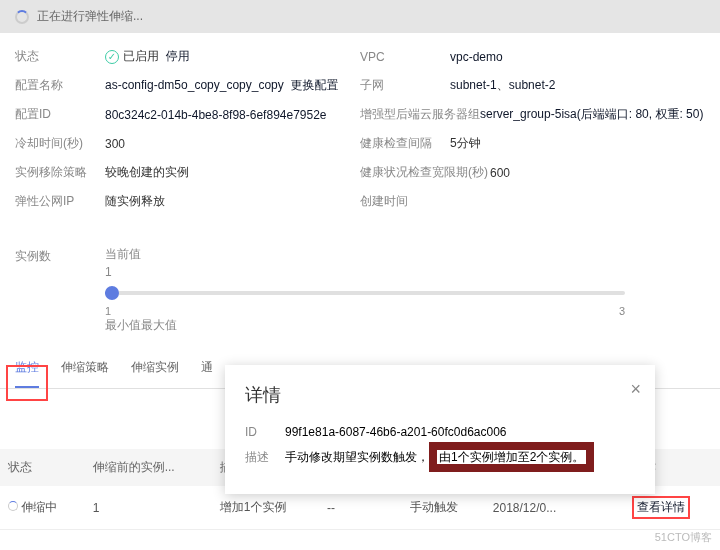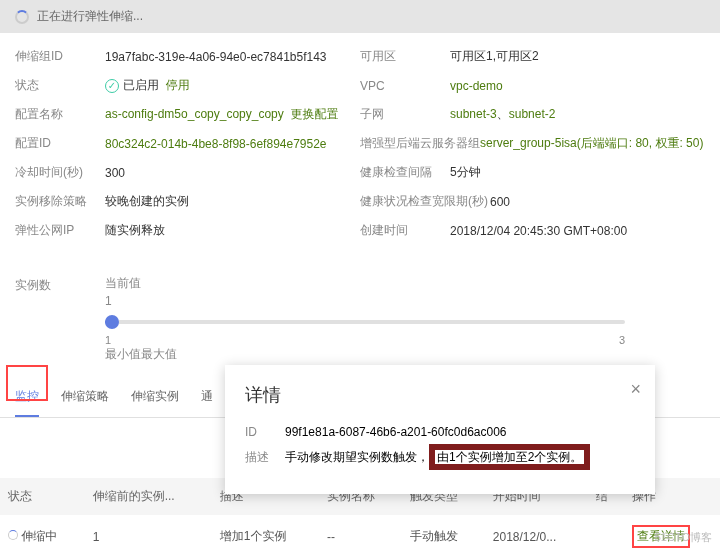--- a/index.html
+++ b/index.html
@@ -5,86 +5,76 @@
   * { box-sizing: border-box; margin: 0; padding: 0; }
   body { font-family: "Microsoft YaHei", Arial, sans-serif; font-size: 12px; color: #333; background: #fff; width: 720px; }
   .banner { background: #e5e5e5; padding: 8px 15px; display: flex; align-items: center; gap: 8px; color: #666; }
   .spinner { width: 14px; height: 14px; border: 2px solid #ccc; border-top-color: #5e7ce0; border-radius: 50%; display: inline-block; animation: spin 1s linear infinite; }
   @keyframes spin { to { transform: rotate(360deg); } }
   .details { padding: 15px 15px 5px 15px; }
   .row { display: flex; margin-bottom: 12px; }
   .pair { display: flex; flex: 1; align-items: center; }
   .lbl { width: 90px; color: #888; flex-shrink: 0; }
   .val { color: #333; }
-  .link { color: #4d7c0f; cursor: pointer; }
+  .link { color: #0f172a; cursor: pointer; }
   .status-ok { width: 14px; height: 14px; border: 1px solid #3dcca6; border-radius: 50%; display: inline-flex; align-items: center; justify-content: center; color: #3dcca6; font-size: 10px; margin-right: 4px; }
   .inst-row { display: flex; align-items: flex-start; margin-top: 5px; }
   .slider-wrap { flex: 1; padding-right: 80px; }
   .current-label { color: #888; margin-bottom: 2px; margin-top: 24px; }
   .slider-track { position: relative; height: 24px; margin-top: 2px; }
   .track-line { position: absolute; top: 10px; left: 0; right: 0; height: 4px; background: #e0e0e0; border-radius: 2px; }
   .track-fill { position: absolute; top: 10px; left: 0; width: 2%; height: 4px; background: #5e7ce0; border-radius: 2px; }
   .handle { position: absolute; top: 5px; left: 0%; width: 14px; height: 14px; background: #5e7ce0; border-radius: 50%; }
   .slider-nums { display: flex; justify-content: space-between; color: #888; font-size: 11px; }
   .slider-labels { display: flex; justify-content: flex-start; color: #888; }
   .tabs { display: flex; gap: 22px; border-bottom: 1px solid #e0e0e0; padding: 0 15px; margin-top: 10px; }
   .tab { padding: 10px 0; color: #666; cursor: pointer; }
   .tab.active { color: #5e7ce0; border-bottom: 2px solid #5e7ce0; }
   .hl-tab { position: absolute; border: 2px solid #f44; left: 6px; top: 365px; width: 42px; height: 36px; pointer-events: none; }
   .modal { position: absolute; left: 225px; top: 365px; width: 430px; background: #fff; box-shadow: 0 2px 12px rgba(0,0,0,0.2); padding: 18px 20px; z-index: 10; }
   .modal-title { font-size: 18px; color: #333; margin-bottom: 18px; }
   .modal-close { position: absolute; right: 14px; top: 14px; color: #888; font-size: 18px; cursor: pointer; }
   .modal-row { display: flex; margin-bottom: 10px; }
   .modal-lbl { width: 40px; color: #888; flex-shrink: 0; }
   .modal-val { color: #000000; }
-  .hl-text { border: 6px solid #7f1d1d; padding: 0 2px; }
+  .hl-text { border: 8px solid #7f1d1d; padding: 0 2px; }
   .table { width: 100%; border-collapse: collapse; margin-top: 60px; }
   .table th { text-align: left; padding: 10px 8px; background: #f5f5f5; color: #666; font-weight: normal; font-size: 12px; }
   .table td { padding: 10px 8px; border-bottom: 1px solid #eee; color: #555; }
   .hl-link { border: 2px solid #f44; padding: 1px 3px; display: inline-block; }
   .watermark { position: absolute; right: 8px; bottom: 5px; color: #bbb; font-size: 11px; }
   .num-above { color: #888; margin-bottom: 2px; }
 </style>
 </head>
 <body>
 
 <div class="banner">
   <span class="spinner"></span>
   <span>正在进行弹性伸缩...</span>
 </div>
 
 <div class="details">
   <div class="row">
     <div class="pair">
-        <span class="lbl">伸缩组ID</span>
-        <span class="val">19a7fabc-319e-4a06-94e0-ec7841b5f143</span>
-      </div>
-    <div class="pair">
-        <span class="lbl">可用区</span>
-        <span class="val">可用区1,可用区2</span>
-      </div>
-  </div>
-  <div class="row">
-    <div class="pair">
         <span class="lbl">状态</span>
       <span class="val"><span class="status-ok">✓</span><span>已启用</span>&nbsp;&nbsp;<span class="link">停用</span></span>
     </div>
     <div class="pair">
         <span class="lbl">VPC</span>
         <span class="link">vpc-demo</span>
       </div>
   </div>
   <div class="row">
     <div class="pair">
         <span class="lbl">配置名称</span>
         <span class="val"><span class="link">as-config-dm5o_copy_copy_copy</span>&nbsp;&nbsp;<span class="link">更换配置</span></span>
       </div>
     <div class="pair">
         <span class="lbl">子网</span>
-        <span class="val"><span class="link">subnet-3</span>、<span class="link">subnet-2</span></span>
+        <span class="val"><span class="link">subnet-1</span>、<span class="link">subnet-2</span></span>
       </div>
   </div>
   <div class="row">
     <div class="pair">
         <span class="lbl">配置ID</span>
         <span class="link">80c324c2-014b-4be8-8f98-6ef894e7952e</span>
       </div>
     <div class="pair">
         <span class="lbl" style="width:120px">增强型后端云服务器组</span>
         <span class="link">server_group-5isa(后端端口: 80, 权重: 50)</span>
@@ -110,21 +100,20 @@
         <span class="val">600</span>
       </div>
   </div>
   <div class="row">
     <div class="pair">
         <span class="lbl">弹性公网IP</span>
         <span class="val">随实例释放</span>
       </div>
     <div class="pair">
         <span class="lbl">创建时间</span>
-        <span class="val">2018/12/04 20:45:30 GMT+08:00</span>
       </div>
   </div>
 
   <div class="inst-row">
     <span class="lbl" style="padding-top:26px">实例数</span>
     <div class="slider-wrap">
       <div class="current-label">当前值</div>
       <div class="num-above">1</div>
       <div class="slider-track">
         <div class="track-line"></div>

